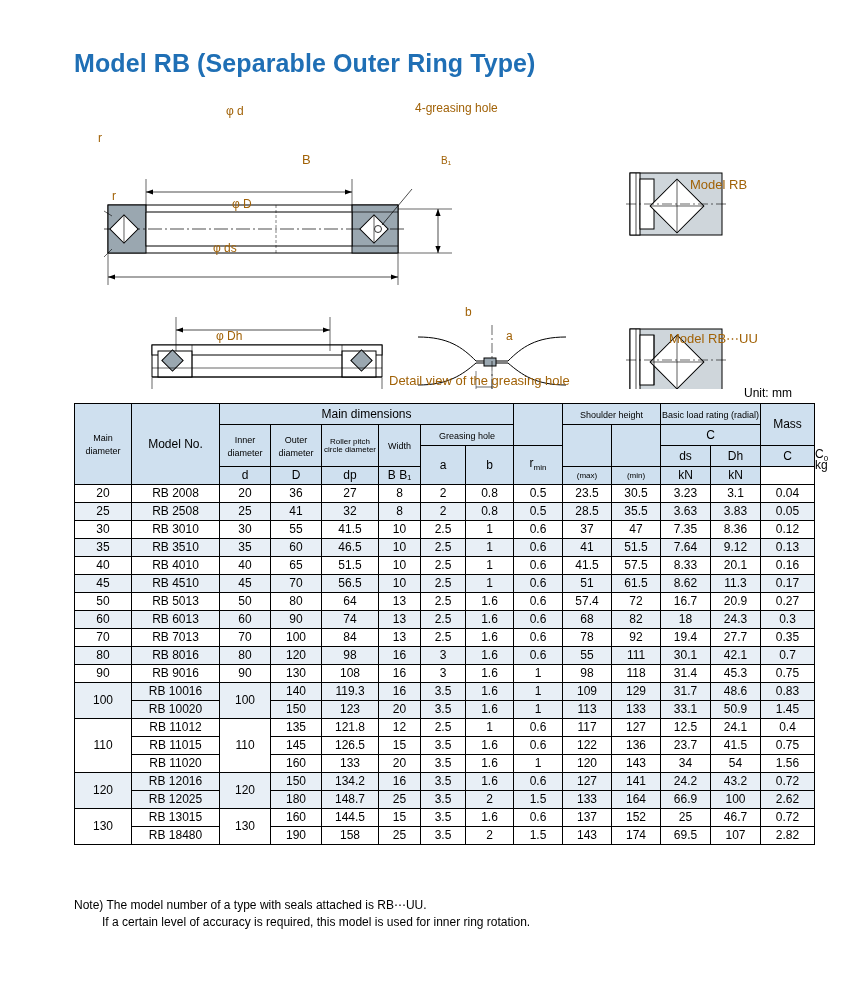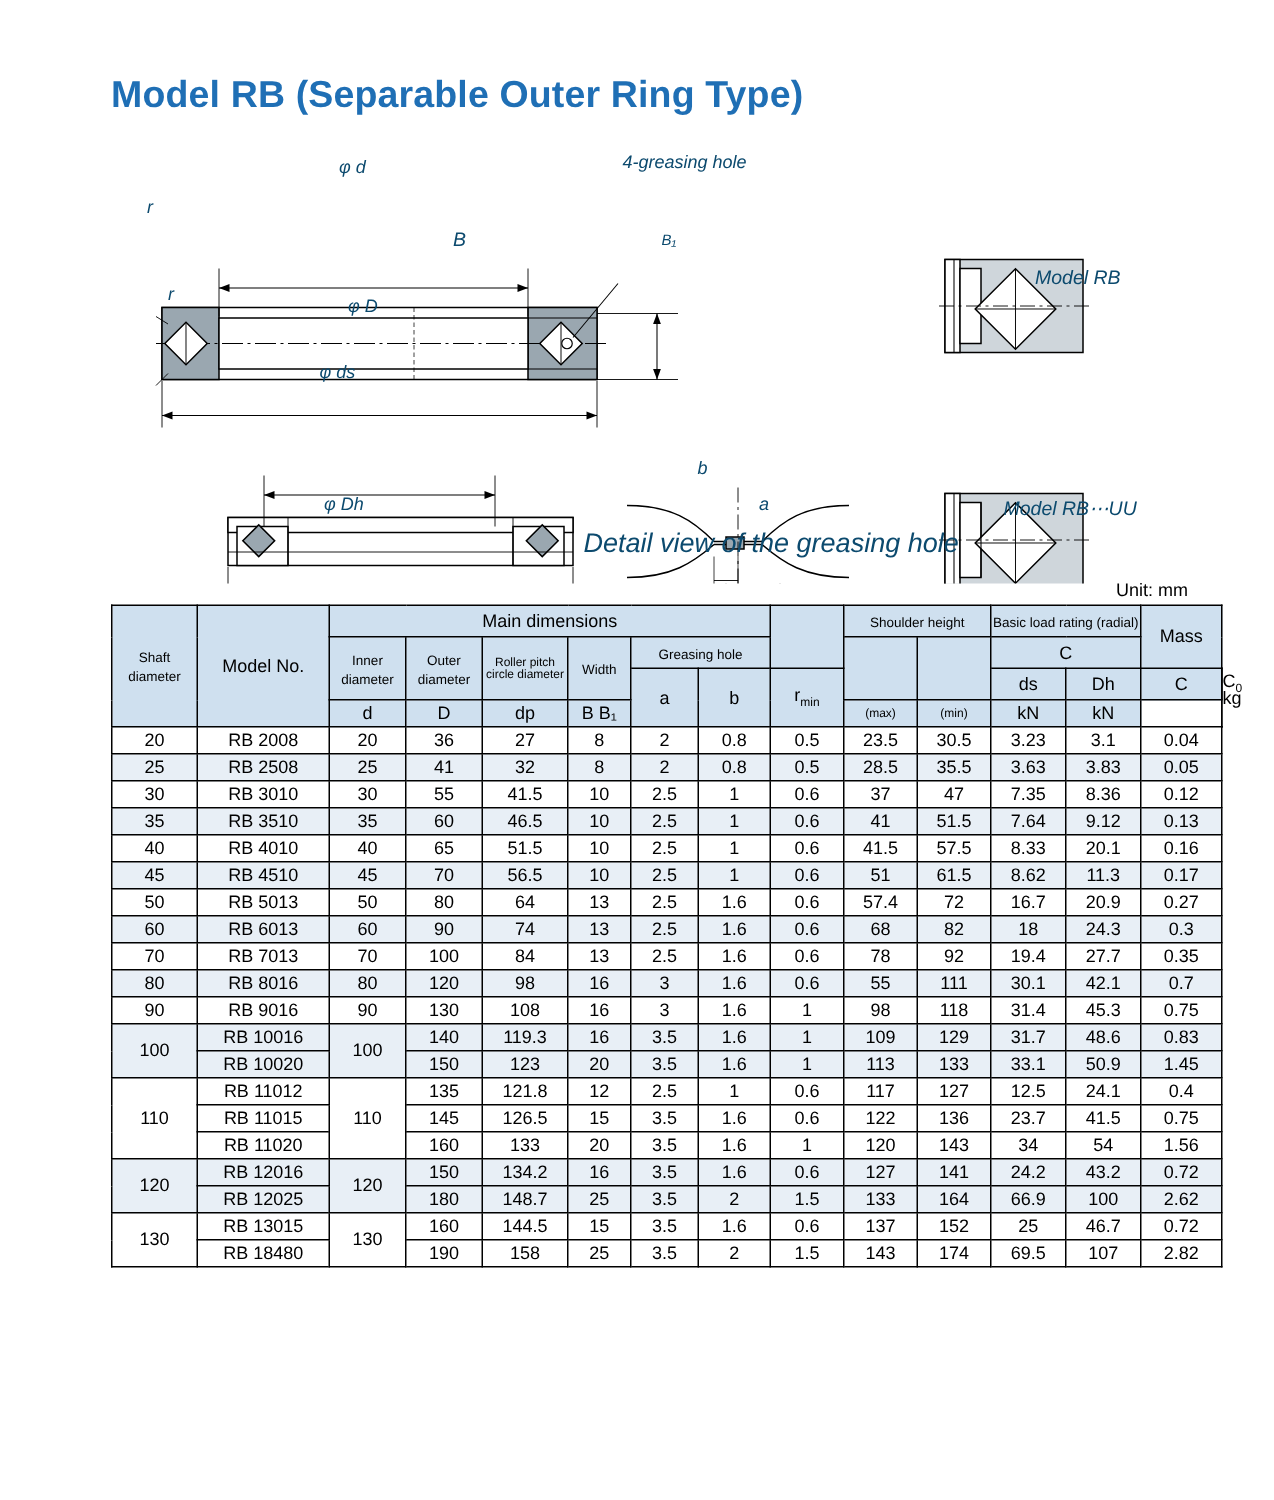--- a/index.html
+++ b/index.html
@@ -36,23 +36,22 @@
   .figure-area {
     position: absolute;
     left: 0;
     top: 68px;
     width: 849px;
     height: 300px;
   }
   .fig-label {
     position: absolute;
     font-size: 12px;
-    color: #0c4a6e;
+    color: #a16207;
     white-space: nowrap;
-    font-style: italic;
   }
 
   svg.diagram {
     position: absolute;
     left: 0;
     top: 0;
   }
 
   .unit-label {
     position: absolute;
@@ -252,21 +251,21 @@
     <div class="fig-label" style="left:232px; top:108px;">φ D</div>
     <div class="fig-label" style="left:302px; top:63px; font-size:13px;">B</div>
     <div class="fig-label" style="left:441px; top:66px; font-size:10px;">B₁</div>
     <div class="fig-label" style="left:98px; top:42px;">r</div>
     <div class="fig-label" style="left:112px; top:100px;">r</div>
     <div class="fig-label" style="left:415px; top:12px;">4-greasing hole</div>
     <div class="fig-label" style="left:213px; top:152px;">φ ds</div>
     <div class="fig-label" style="left:216px; top:240px;">φ Dh</div>
     <div class="fig-label" style="left:465px; top:216px; font-size:12px;">b</div>
     <div class="fig-label" style="left:506px; top:240px; font-size:12px;">a</div>
-    <div class="fig-label" style="left:389px; top:263px; font-size:18px;">Detail view of the greasing hole</div>
+    <div class="fig-label" style="left:389px; top:284px; font-size:13px;">Detail view of the greasing hole</div>
     <div class="fig-label" style="left:690px; top:88px; font-size:13px;">Model RB</div>
     <div class="fig-label" style="left:669px; top:242px; font-size:13px;text-align:right;">Model RB⋯UU</div>
   </div>
 
   <div class="unit-label">Unit: mm</div>
 
   <div class="table-wrap">
     <table class="spec">
       <colgroup>
         <col style="width:57px">
@@ -280,21 +279,21 @@
         <col style="width:49px">
         <col style="width:49px">
         <col style="width:49px">
         <col style="width:50px">
         <col style="width:50px">
         <col style="width:54px">
       </colgroup>
       <thead>
         <tr>
           <th rowspan="4">
-            <span class="tiny">Shaft diameter</span>
+            <span class="tiny">Main diameter</span>
           </th>
           <th rowspan="4">
             <span>Model No.</span>
           </th>
           <th colspan="6" class="hdr-tall">
             <span>Main dimensions</span>
           </th>
           <th colspan="1" rowspan="2" class="hdr-tall"></th>
           <th colspan="2" class="hdr-tall">
             <span class="tiny">Shoulder height</span>
@@ -689,14 +688,18 @@
             <td>143</td>
             <td>174</td>
             <td>69.5</td>
             <td>107</td>
             <td>2.82</td>
           </tr>
         </tbody>
     </table>
   </div>
 
+  <div class="note">
+    <div>Note) The model number of a type with seals attached is RB⋯UU.</div>
+    <div class="line2">If a certain level of accuracy is required, this model is used for inner ring rotation.</div>
+  </div>
 
 </div>
 
 </body></html>

